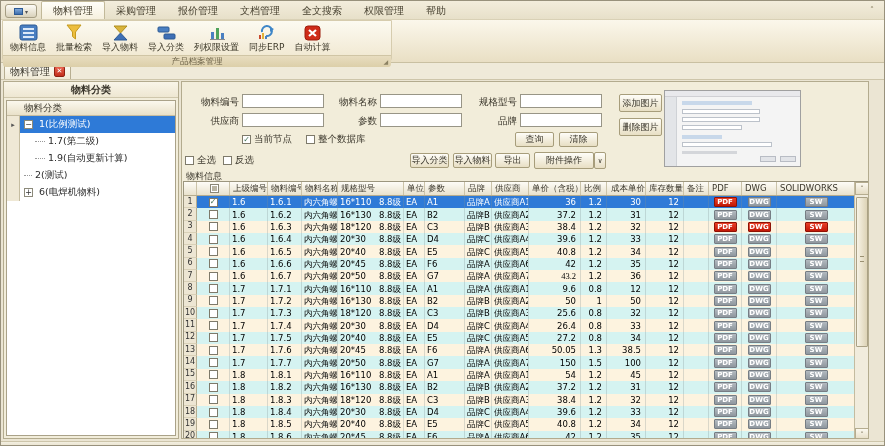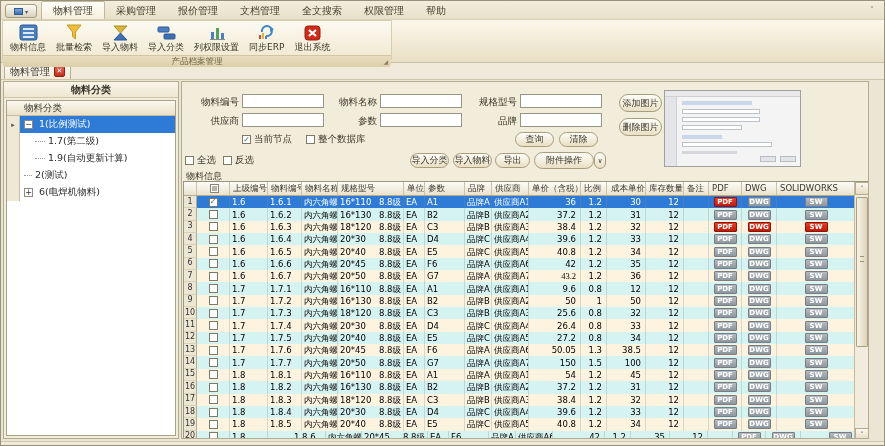--- a/index.html
+++ b/index.html
@@ -50,21 +50,21 @@
   .conn0 { width:8px; margin-left:4px; border-top:1px dotted #999; }
   .conn1 { width:10px; margin-left:15px; border-top:1px dotted #999; }
   .tlabel { padding:1px 3px; white-space:nowrap; }
 
   .right-panel { flex:1; background:#f2edda; border:1px solid #b3ab8e; position:relative; overflow:hidden; }
   .flabel { position:absolute; width:53px; text-align:right; font-size:9.5px; color:#39352a; }
   .finput { position:absolute; width:82px; height:14px; border:1px solid #989586; background:#fff; font-size:9px; padding:0 2px; }
   .cbwrap { position:absolute; display:flex; align-items:center; gap:3px; font-size:9.5px; color:#39352a; }
   .cb { width:9px; height:9px; border:1px solid #7e7a6a; background:#fff; display:flex; align-items:center; justify-content:center; }
   .tick { font-size:8px; color:#3d6e53; line-height:8px; }
-  .btn { position:absolute; border:1px solid #a79d7b; border-radius:9px; background:linear-gradient(#fefdf8,#e8dfc4);
+  .btn { position:absolute; border:1px solid #a79d7b; border-radius:2px; background:linear-gradient(#fefdf8,#e8dfc4);
          font-size:9px; color:#39352a; display:flex; align-items:center; justify-content:center; white-space:nowrap;font-family:Liberation Mono, monospace; }
   .section-label { position:absolute; left:4px; top:88px; font-size:9px; color:#39352a; }
 
   
   .thumb { position:absolute; left:482px; top:8px; width:137px; height:77px; background:#f4f4f4; border:1px solid #a0a0a0; overflow:hidden; }
   .t-bar { position:absolute; left:0; top:0; right:0; height:6px; background:#e9e9ec; border-bottom:1px solid #d0d0d4; }
   .t-side { position:absolute; left:0; top:6px; width:12px; bottom:0; background:#e3e5e8; border-right:1px solid #cfd2d6; }
   .t-h { position:absolute; height:4px; background:#c8d8ea; }
   .t-line { position:absolute; height:3px; background:#d4d6da; }
   .t-input { position:absolute; height:5px; background:#fff; border:1px solid #bcc2ca; }
@@ -184,21 +184,21 @@
             </span>
             <span class="rlbl">同步ERP</span>
           </div>
           <div class="ribbon-btn">
             <span class="ric">
               <svg width="17" height="16">
                 <rect x="1" y="1" width="15" height="14" rx="3" fill="#cf2b18" stroke="#9c1d0d"></rect>
                 <path d="M5 5 L12 11 M12 5 L5 11" stroke="#fff" stroke-width="2.2"></path>
               </svg>
             </span>
-            <span class="rlbl">退出系统</span>
+            <span class="rlbl">自动计算</span>
           </div>
         </div>
       <div class="group-footer">
         <span>产品档案管理</span>
         <span class="launcher">◢</span>
       </div>
     </div>
   </div>
 
   <div class="doctabs">
@@ -930,21 +930,21 @@
                 <div class="cell" style="width: 79px;">
                   <span class="docbtn gray">SW</span>
                 </div>
               </div>
               <div class="grow even">
                 <div class="cell rownum" style="width: 13px;">20</div>
                 <div class="cell ctr" style="width: 33px;">
                   <span class="cb"></span>
                 </div>
                 <div class="cell" style="width: 38px;">1.8</div>
-                <div class="cell" style="width: 34px; margin-left: 24px;">1.8.6</div>
+                <div class="cell" style="width: 34px;">1.8.6</div>
                 <div class="cell" style="width: 36px;">内六角螺栓6</div>
                 <div class="cell speccell" style="width: 66px;">
                   <span>20*45</span>
                   <span>8.8级</span>
                 </div>
                 <div class="cell" style="width: 21px;">EA</div>
                 <div class="cell" style="width: 40px;">F6</div>
                 <div class="cell" style="width: 27px;">品牌A</div>
                 <div class="cell" style="width: 37px;">供应商A6</div>
                 <div class="cell num" style="width: 52px;">42</div>

